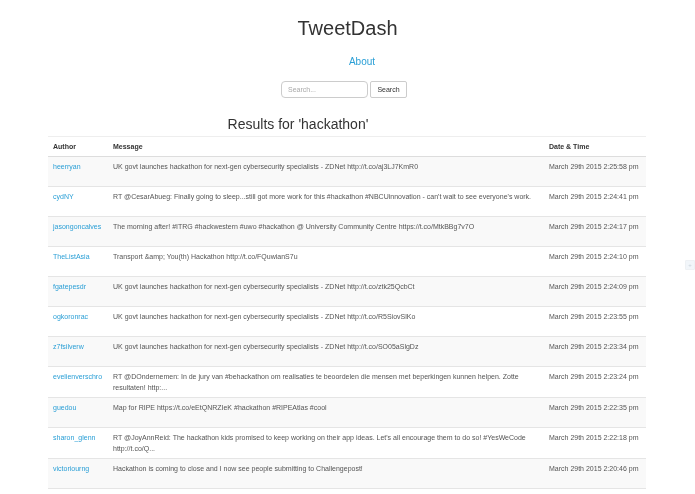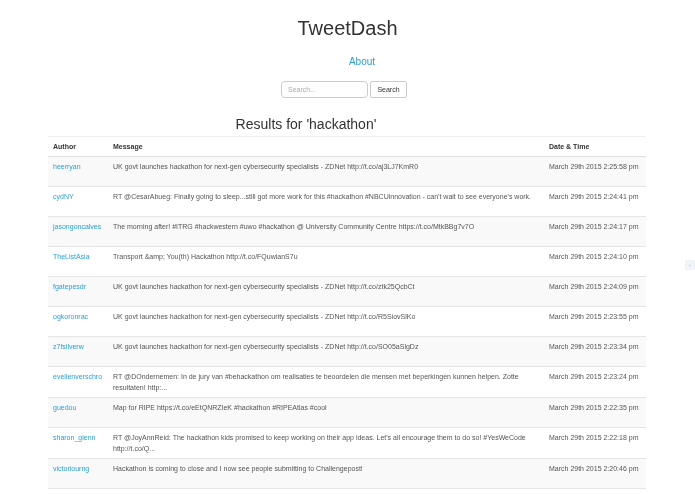--- a/index.html
+++ b/index.html
@@ -31,21 +31,21 @@
     padding: 0 6px; color: #555; outline: none;
   }
   .search-input::placeholder { color: #aaaaaa; }
   .search-button {
     height: 17px; box-sizing: border-box; width: 37px;
     border: 1px solid #cccccc; border-radius: 2px; background: #fff;
     font-family: "Liberation Sans", sans-serif; font-size: 7px; color: #333;
     padding: 0; cursor: pointer;
   }
   .results-heading {
-    position: absolute; top: 115px; left: 16px; width: 580px;
+    position: absolute; top: 115px; left: 8px; width: 580px;
     text-align: center; font-size: 14px; line-height: 18px; margin: 0;
     font-weight: normal; color: #333;
   }
   table.results {
     position: absolute; top: 136px; left: 48px; width: 598px;
     border-collapse: collapse; font-size: 7px; line-height: 11px;
   }
   table.results th {
     text-align: left; font-weight: bold; color: #333;
     padding: 4px 5px; height: 11px;

